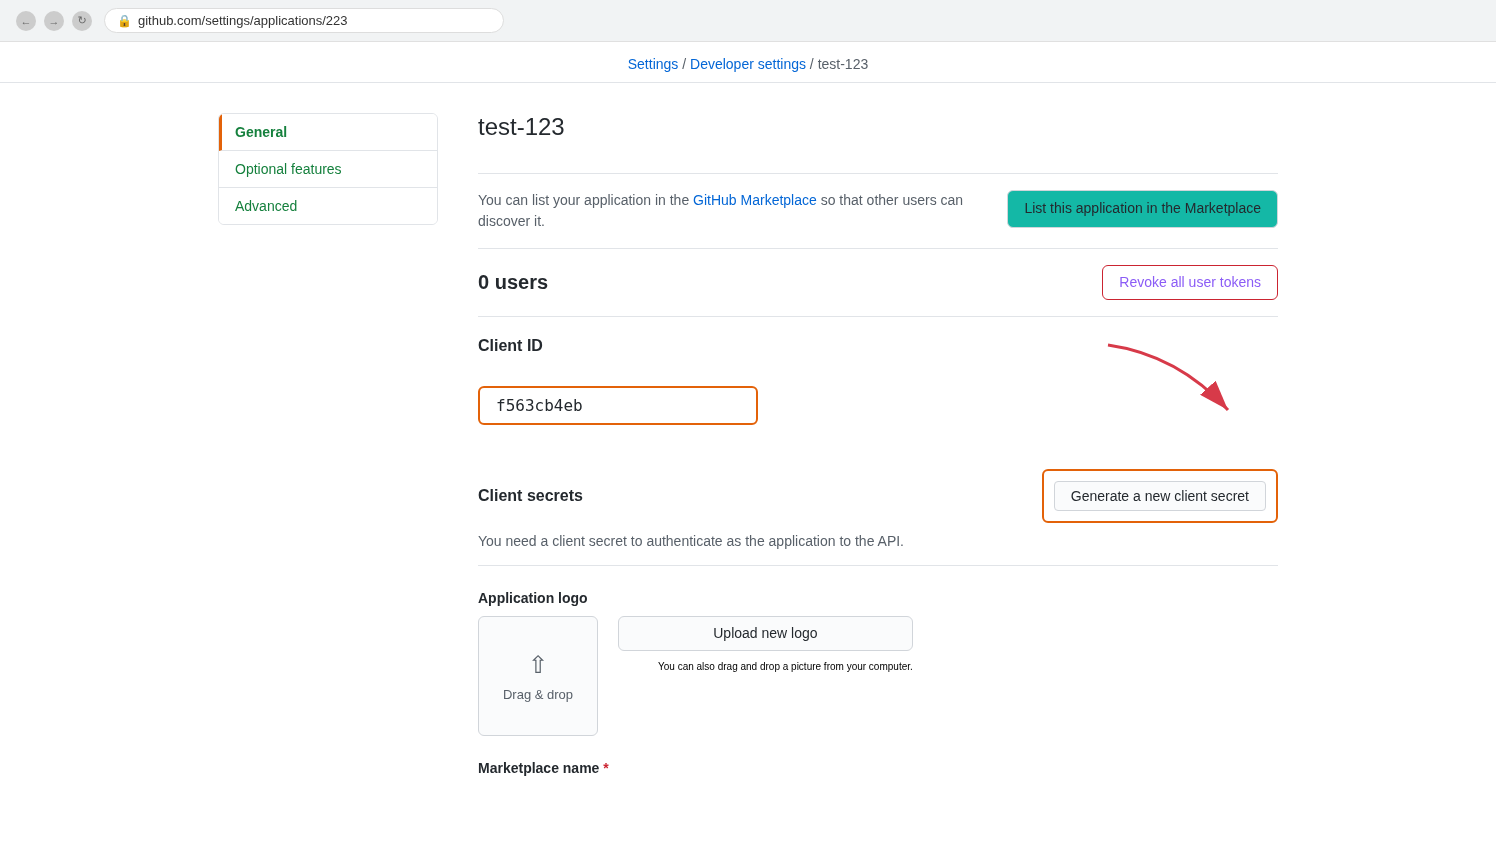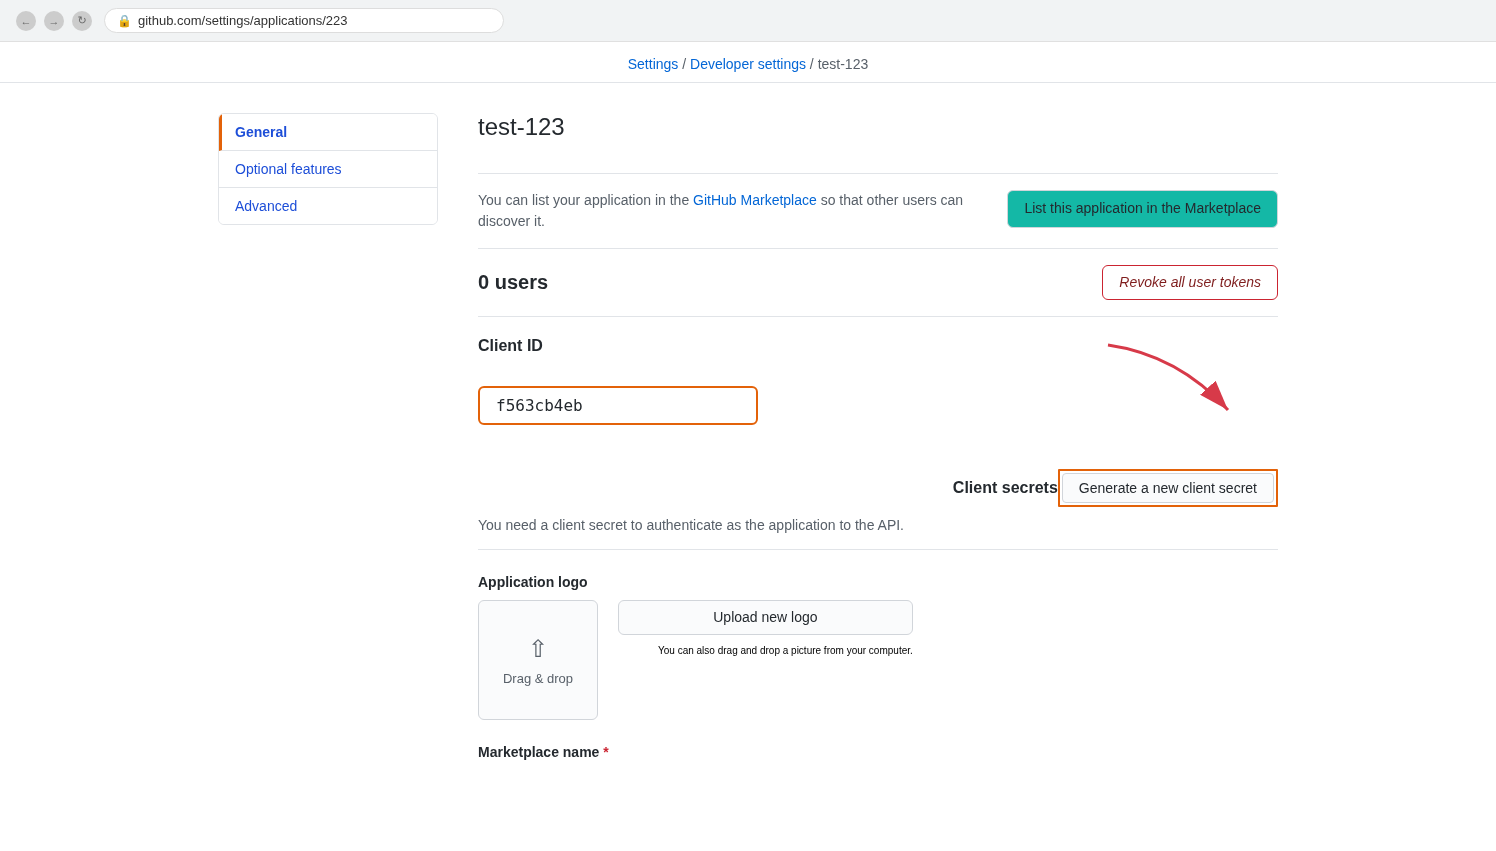--- a/index.html
+++ b/index.html
@@ -74,21 +74,21 @@
     }
     .sidebar-nav {
       border: 1px solid #e1e4e8;
       border-radius: 6px;
       overflow: hidden;
     }
     .sidebar-item {
       display: block;
       padding: 10px 16px;
       font-size: 14px;
-      color: #1d4ed8;
+      color: #15803d;
       text-decoration: none;
       border-bottom: 1px solid #e1e4e8;
       cursor: pointer;
       background: #fff;
     }
     .sidebar-item:last-child { border-bottom: none; }
     .sidebar-item.active {
       background: #fff;
       border-left: 3px solid #e36209;
       font-weight: 600;
@@ -119,23 +119,22 @@
       border: 1px solid #d1d5da;
       border-radius: 6px;
       background: #fafbfc;
       color: #24292e;
       cursor: pointer;
       text-align: center;
       line-height: 1.5;
     }
     .btn-danger-outline {
       border-color: #cb2431;
-      color: #7f1d1d;
-      background: #fff;
-      font-style: italic;
+      color: #8b5cf6;
+      background: #fff;
     }
 
     
     .marketplace-row {
       display: flex;
       align-items: flex-start;
       justify-content: space-between;
       margin-bottom: 16px;
       padding-bottom: 16px;
       border-bottom: 1px solid #e1e4e8;
@@ -184,21 +183,21 @@
       min-width: 280px;
     }
 
     
     .secrets-section {
       margin-bottom: 24px;
     }
     .secrets-header {
       display: flex;
       align-items: center;
-      justify-content: flex-end;
+      justify-content: space-between;
       margin-bottom: 10px;
     }
     .secrets-title { font-size: 16px; font-weight: 600; }
     .secrets-desc { font-size: 14px; color: #586069; margin-bottom: 16px; }
 
     
     .logo-section { margin-bottom: 24px; }
     .logo-label { font-size: 14px; font-weight: 600; margin-bottom: 10px; }
     .logo-row { display: flex; align-items: flex-start; gap: 20px; }
     .drop-zone {
@@ -225,23 +224,23 @@
     .field-label {
       font-size: 14px;
       font-weight: 600;
       margin-bottom: 4px;
     }
     .field-label .required { color: #cb2431; }
 
     
     .btn-generate-wrapper {
       border: 2px solid #e36209;
-      border-radius: 1px;
+      border-radius: 6px;
       display: inline-block;
-      padding: 2px;
+      padding: 10px;
     }
     .btn-generate-inner {
       border: 1px solid #d1d5da;
       border-radius: 4px;
       background: #fafbfc;
       color: #24292e;
       padding: 6px 16px;
       font-size: 14px;
       cursor: pointer;
     }

